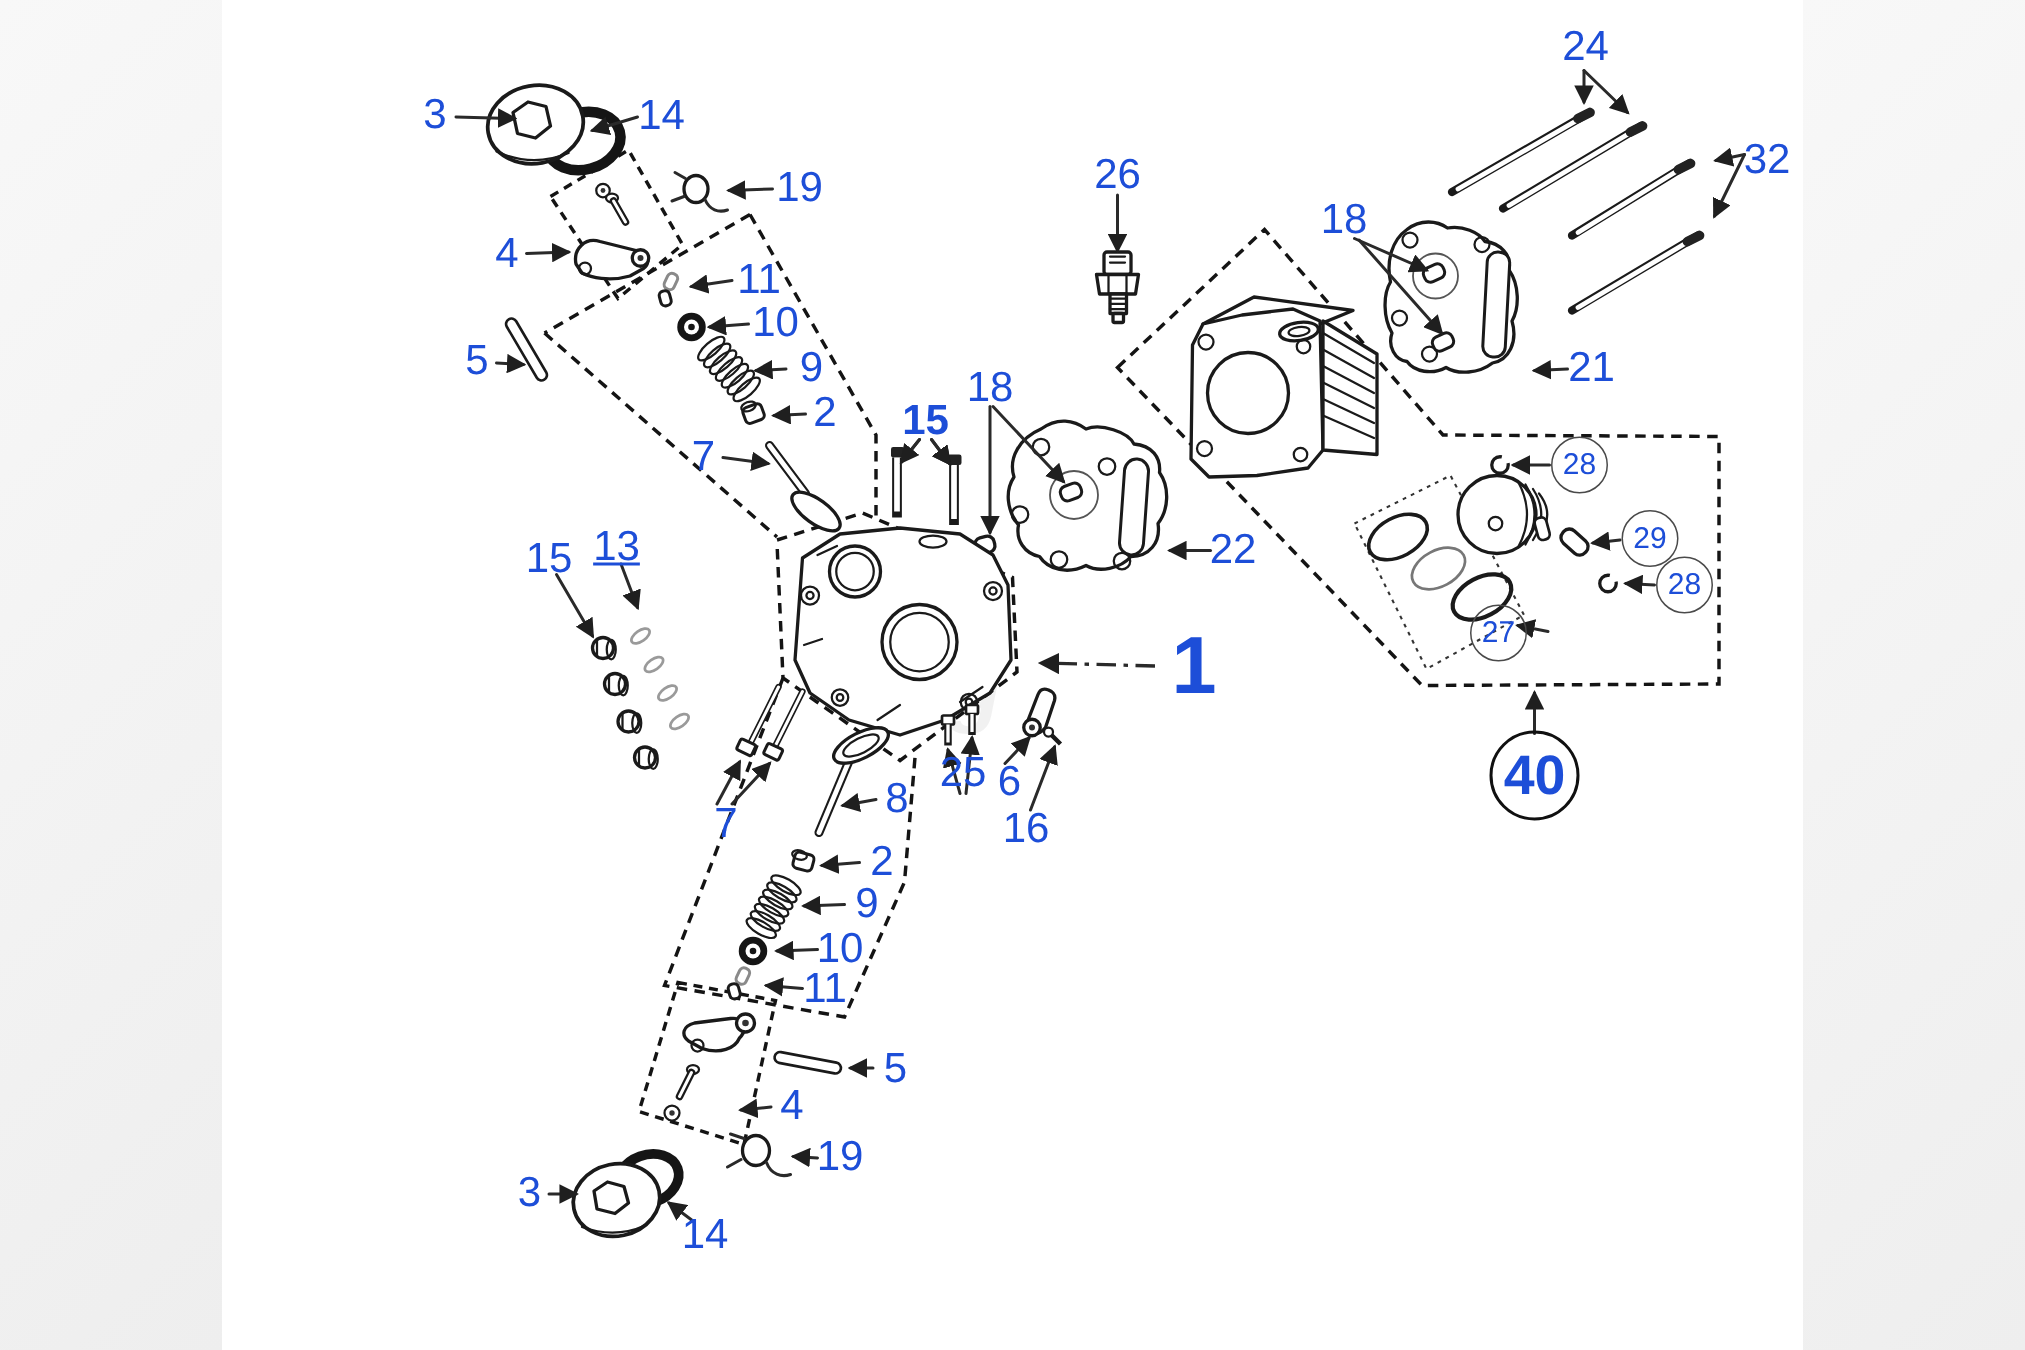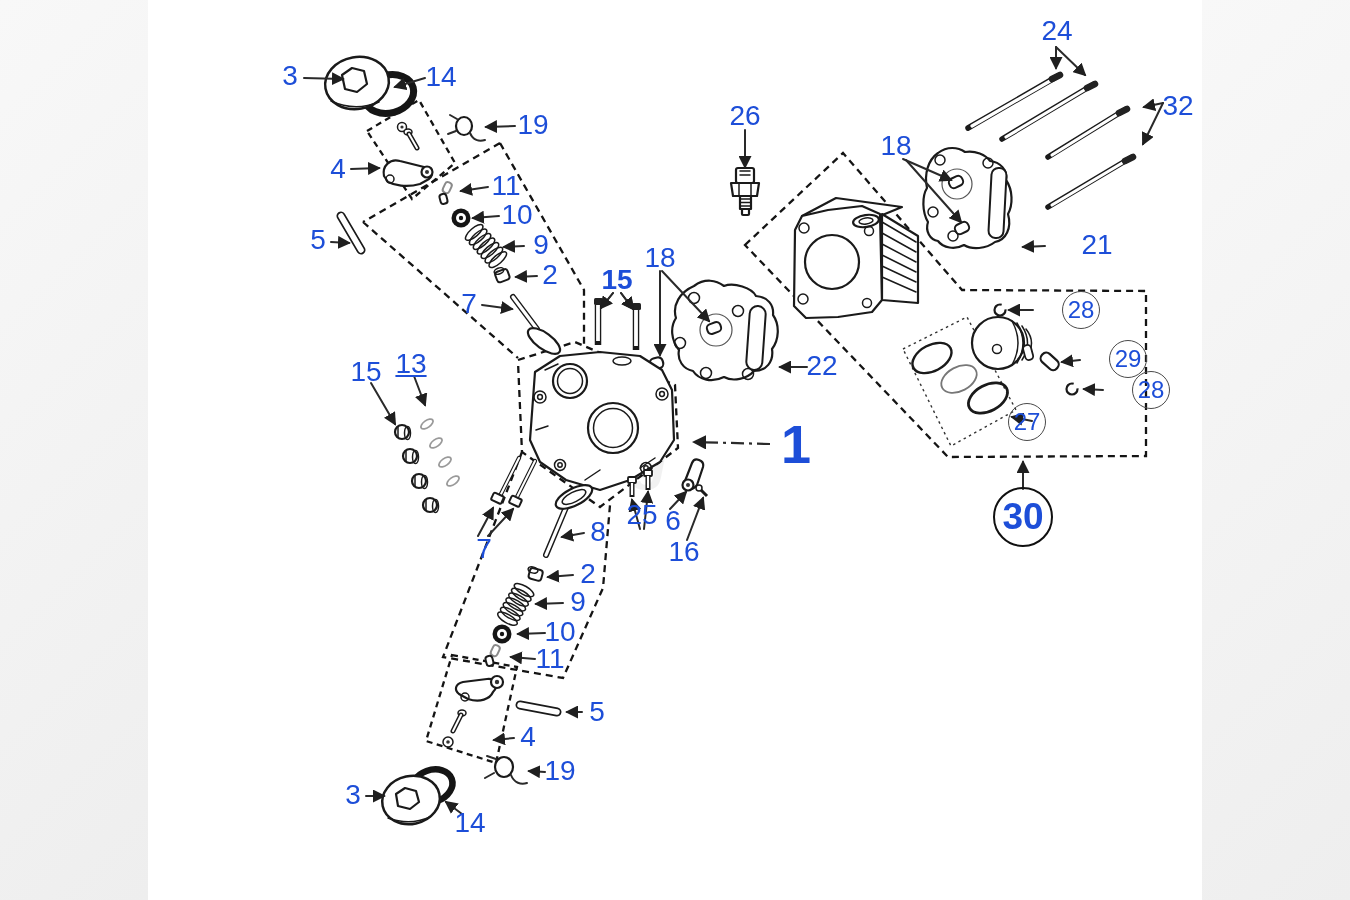--- a/index.html
+++ b/index.html
@@ -11,21 +11,21 @@
   #margin-left{left:0;width:148px;}
   #margin-right{left:1202px;width:148px;}
   #diagram-svg{position:absolute;left:0;top:0;}
   #callout-layer{position:absolute;left:0;top:0;width:1350px;height:900px;}
   .co{
     position:absolute;transform:translate(-50%,-50%);
     font:28px "Liberation Sans",sans-serif;color:#1d4ed8;white-space:nowrap;
   }
   .co.circled{
     width:36px;height:36px;border:1.7px solid #4a4a4a;border-radius:50%;
-    display:flex;align-items:center;justify-content:center;font-size:24px;margin-left:28px;
+    display:flex;align-items:center;justify-content:center;font-size:20px;
   }
   .co.big{font-size:54px;font-weight:700;}
   .co.circled-bold{
     width:56px;height:56px;border:2.6px solid #101010;border-radius:50%;
     display:flex;align-items:center;justify-content:center;font-size:37px;font-weight:700;
   }
   #watermark{
     position:absolute;left:560px;top:424px;font-size:58px;font-weight:700;
     color:rgba(0,0,0,0.055);font-style:italic;letter-spacing:4px;
   }
@@ -440,20 +440,20 @@
     <div class="co" style="left: 673px; top: 521px;">6</div>
     <div class="co" style="left: 684px; top: 552px;">16</div>
     <div class="co" style="left: 528px; top: 737px;">4</div>
     <div class="co" style="left: 597px; top: 712px;">5</div>
     <div class="co" style="left: 560px; top: 771px;">19</div>
     <div class="co" style="left: 353px; top: 795px;">3</div>
     <div class="co" style="left: 470px; top: 823px;">14</div>
     <div class="co" style="left: 1057px; top: 31px;">24</div>
     <div class="co" style="left: 1178px; top: 106px;">32</div>
     <div class="co" style="left: 896px; top: 146px;">18</div>
-    <div class="co" style="left: 1061px; top: 245px; margin-left: 36px;">21</div>
+    <div class="co" style="left: 1061px; top: 245px;">21</div>
     <div class="co circled" style="left: 1053px; top: 310px;">28</div>
     <div class="co circled" style="left: 1100px; top: 359px;">29</div>
     <div class="co circled" style="left: 1123px; top: 390px;">28</div>
     <div class="co circled" style="left: 999px; top: 422px;">27</div>
     <div class="co big" style="left: 796px; top: 444px;">1</div>
-    <div class="co circled-bold" style="left: 1023px; top: 517px;">30</div>
+    <div class="co circled-bold" style="left: 1023px; top: 517px;">40</div>
   </div>
 
 </body></html>

